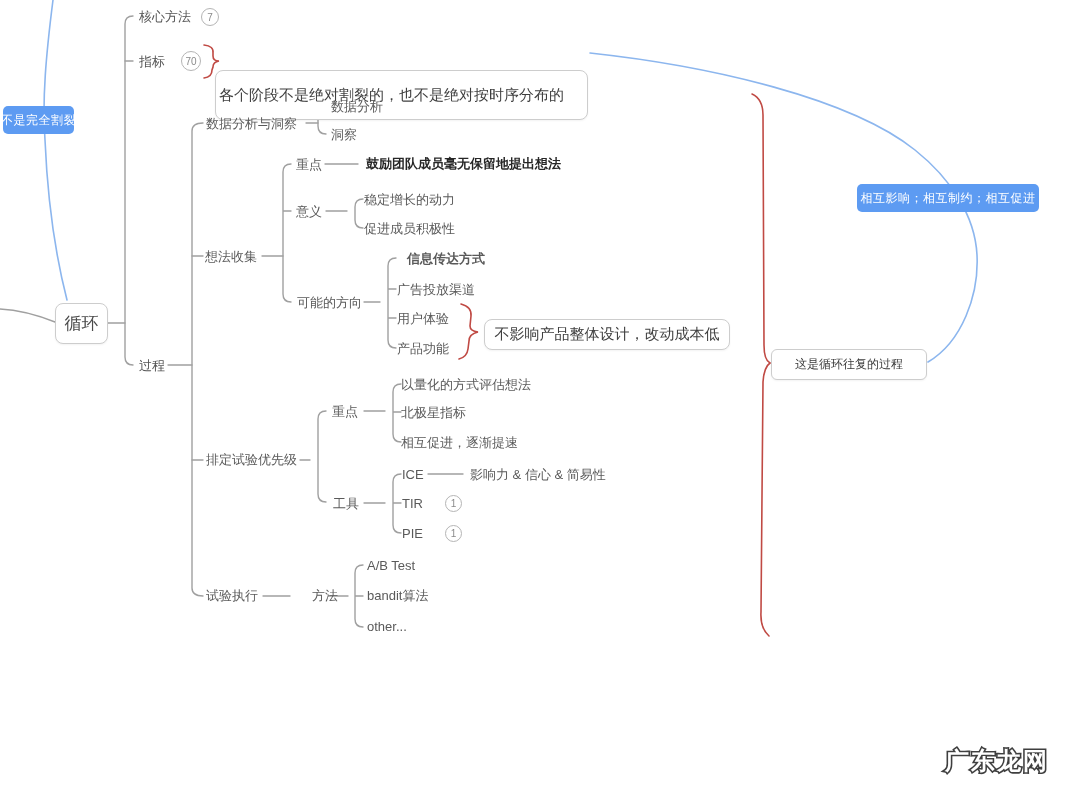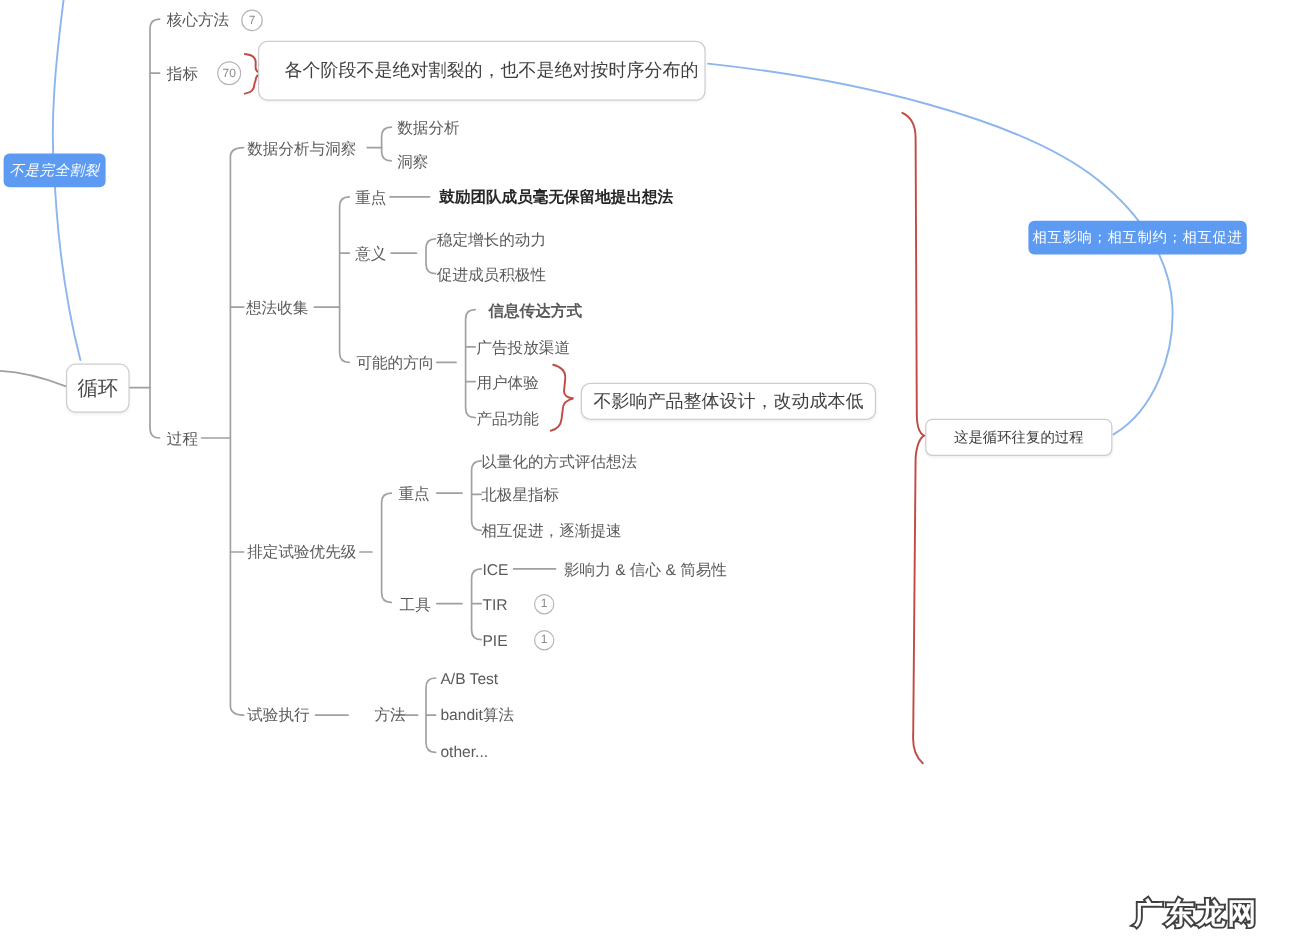--- a/index.html
+++ b/index.html
@@ -11,21 +11,21 @@
   .lbl{
     position:absolute;font-size:13px;color:#5a5a5a;line-height:1;white-space:nowrap;
   }
   .lbl.bold{font-weight:bold;color:#262626;}
   .lbl.lv1{color:#555;}
   .nbox{
     position:absolute;background:#fff;border:1px solid #cdcdcd;border-radius:8px;
     display:flex;align-items:center;justify-content:center;color:#3f3f3f;
     box-shadow:0 1px 2px rgba(0,0,0,0.05);box-sizing:border-box;white-space:nowrap;
   }
-  .nbox.multiline{flex-direction:column;align-items:flex-start;justify-content:center;padding-left:21px;}
+  .nbox.multiline{flex-direction:column;align-items:flex-start;justify-content:center;padding-left:3px;margin-top:36px;}
   .nbox.multiline span{display:block;line-height:24px;font-size:15px;}
   .badge{
     position:absolute;background:#5d9bf2;color:#fff;border-radius:5px;font-size:12px;
     display:flex;align-items:center;justify-content:center;white-space:nowrap;letter-spacing:0.5px;
   }
   .num{
     position:absolute;border:1px solid #b5b5b5;border-radius:50%;color:#8a8a8a;
     font-size:10px;background:#fff;display:flex;align-items:center;justify-content:center;
     box-sizing:border-box;
   }
@@ -127,17 +127,17 @@
   <div class="num" style="left:445px;top:495px;width:17px;height:17px;">1</div>
   <span class="lbl" style="left:402px;top:527px;">PIE</span>
   <div class="num" style="left:445px;top:525px;width:17px;height:17px;">1</div>
 
   <span class="lbl" style="left:206px;top:589px;">试验执行</span>
   <span class="lbl" style="left:298px;top:589px;margin-left:14px;">方法</span>
   <span class="lbl" style="left:367px;top:559px;">A/B Test</span>
   <span class="lbl" style="left:367px;top:589px;">bandit算法</span>
   <span class="lbl" style="left:367px;top:620px;">other...</span>
 
-  <div class="badge" style="left:3px;top:128px;width:85px;height:28px;font-style:italic;">不是完全割裂</div>
+  <div class="badge" style="left:3px;top:106px;width:71px;height:28px;">不是完全割裂</div>
   <div class="badge" style="left:857px;top:184px;width:182px;height:28px;">相互影响；相互制约；相互促进</div>
   <div class="nbox note3" style="left:771px;top:349px;width:156px;height:31px;">这是循环往复的过程</div>
 
 </div>
 
 </body></html>

